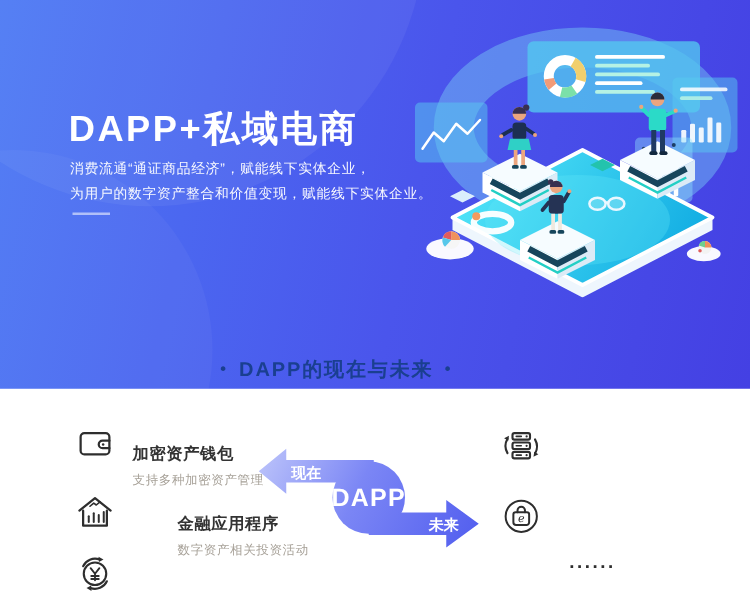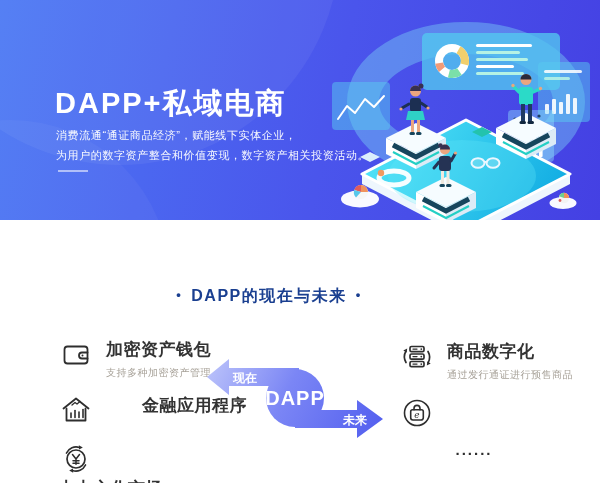--- a/index.html
+++ b/index.html
@@ -1,56 +1,56 @@
 <!DOCTYPE html>
 <html><head>
 <meta charset="utf-8">
 <style>
   html,body{margin:0;padding:0;background:#ffffff;}
   .page{position:relative;width:600px;height:483px;background:#ffffff;overflow:hidden;
         font-family:"Liberation Sans",sans-serif;}
   
-  .hero{position:absolute;left:0;top:0;width:600px;height:220px;
+  .hero{position:absolute;left:0;top:0;width:600px;height:311px;
         background:linear-gradient(102deg,#4c79f4 0%,#4a55ec 55%,#4440e3 100%);overflow:hidden;}
   .decor{position:absolute;border-radius:50%;}
   .d1{width:440px;height:440px;left:-100px;top:-275px;background:rgba(255,255,255,0.055);}
   .d2{width:320px;height:320px;left:-150px;top:120px;background:rgba(255,255,255,0.04);}
   .hero-title{position:absolute;left:55px;top:84px;margin:0;color:#ffffff;
               font-size:29px;font-weight:bold;letter-spacing:2px;}
   .hero-sub{position:absolute;left:56px;top:125px;margin:0;color:rgba(255,255,255,0.96);
             font-size:11px;line-height:20px;letter-spacing:0.6px;}
   .hero-dash{position:absolute;left:58px;top:170px;width:30px;height:2px;background:rgba(255,255,255,0.55);}
   .illus{position:absolute;right:-2px;top:6px;}
   
   .sec-title{position:absolute;left:0;top:286px;width:538px;margin:0;text-align:center;
              color:#1a3f90;font-size:16px;font-weight:bold;letter-spacing:1.5px;}
   .sec-title .dot{font-size:13px;margin:0 9px;vertical-align:2px;}
   .feat{position:absolute;display:flex;align-items:flex-start;}
   .feat .ic{width:36px;height:36px;margin-right:12px;flex:none;}
-  .feat h3{margin:1px 0 0;font-size:17px;color:#333333;letter-spacing:0.5px;}
+  .feat h3{margin:17px 0 0;font-size:13px;color:#333333;letter-spacing:0.5px;}
   .feat p{margin:5px 0 0;font-size:10px;color:#a7a198;letter-spacing:0.5px;}
   .pos-l1{left:58px;top:337px;} .pos-l2{left:58px;top:393px;gap:36px;} .pos-l3{left:58px;top:440px;flex-direction:column;}
   .pos-r1{left:399px;top:339px;} .pos-r2{left:399px;top:395px;}
   .ellipsis{position:absolute;left:399px;top:441px;width:150px;margin:0;text-align:center;
             font-size:15px;font-weight:bold;color:#2e2e2e;letter-spacing:2px;}
   .ribbon{position:absolute;left:199px;top:351px;}
 </style>
 </head>
 <body>
 
 <div class="page">
 
   <header class="hero">
     <div class="decor d1"></div>
     <div class="decor d2"></div>
 
     <h1 class="hero-title">DAPP+私域电商</h1>
     <p class="hero-sub">
       <span>消费流通“通证商品经济”，赋能线下实体企业，</span><br>
-      <span>为用户的数字资产整合和价值变现，数字资产相关投资活动。</span>
+      <span>为用户的数字资产整合和价值变现，赋能线下实体企业。</span>
     </p>
     <div class="hero-dash"></div>
 
     <svg class="illus" width="272" height="232" viewBox="0 0 272 232">
       <defs>
         <linearGradient id="gPlat" gradientUnits="userSpaceOnUse" x1="60" y1="120" x2="220" y2="215">
           <stop offset="0" stop-color="#4fe2f7"></stop>
             <stop offset="1" stop-color="#10abe2"></stop>
         </linearGradient>
       </defs>
@@ -233,20 +233,21 @@
           <path d="M8.5,15.5 V27.5 H27.5 V15.5"></path>
           <path d="M13,24.5 v-4.5" stroke-width="1.6"></path>
           <path d="M17,24.5 v-7" stroke-width="1.6"></path>
           <path d="M21,24.5 v-5.5" stroke-width="1.6"></path>
           <path d="M25,24.5 v-8" stroke-width="1.6"></path>
           <path d="M14,12 l3,-2.5 2,1.5 3,-2.5" stroke-width="1.3"></path>
         </g>
       </svg>
       <div>
         <h3>金融应用程序</h3>
+        <p>数字资产相关投资活动</p>
       </div>
     </div>
 
     <div class="feat pos-l3">
       <svg class="ic" viewBox="0 0 36 36">
         <g fill="none" stroke="#2e2e2e" stroke-width="1.7" stroke-linejoin="round" stroke-linecap="round">
           <circle cx="18" cy="19" r="9"></circle>
           <path d="M14.5,14.5 L18,19 L21.5,14.5 M18,19 v5.2 M15,20.8 h6 M15,23.2 h6" stroke-width="1.5"></path>
           <path d="M8.5,13 a10.5,10.5 0 0 1 13,-5.5"></path>
           <path d="M20.8,5.3 l4,2.3 -3.7,2" fill="#2e2e2e" stroke="none"></path>
@@ -268,24 +269,20 @@
           <path d="M14,10.1 h4 M14,17.6 h4 M14,25.1 h4" stroke-width="1.3"></path>
           <circle cx="22.3" cy="10.1" r="0.9" fill="#2e2e2e" stroke="none"></circle>
           <circle cx="22.3" cy="17.6" r="0.9" fill="#2e2e2e" stroke="none"></circle>
           <circle cx="22.3" cy="25.1" r="0.9" fill="#2e2e2e" stroke="none"></circle>
           <path d="M7,23.5 a11.5,11.5 0 0 1 0,-11.5"></path>
           <path d="M8.2,9.6 l-0.6,4 -3.3,-2" fill="#2e2e2e" stroke="none"></path>
           <path d="M29,12.5 a11.5,11.5 0 0 1 0,11.5"></path>
           <path d="M27.8,26.4 l0.6,-4 3.3,2" fill="#2e2e2e" stroke="none"></path>
         </g>
       </svg>
-      <div>
-        <h3>商品数字化</h3>
-        <p>通过发行通证进行预售商品</p>
-      </div>
     </div>
 
     <div class="feat pos-r2">
       <svg class="ic" viewBox="0 0 36 36">
         <g fill="none" stroke="#2e2e2e" stroke-width="1.6" stroke-linejoin="round" stroke-linecap="round">
           <circle cx="18" cy="18" r="12.5"></circle>
           <path d="M13.5,14.8 h9 a1.8,1.8 0 0 1 1.8,1.8 v6.2 a2.2,2.2 0 0 1 -2.2,2.2 h-8.2 a2.2,2.2 0 0 1 -2.2,-2.2 v-6.2 a1.8,1.8 0 0 1 1.8,-1.8 z"></path>
           <path d="M15,14.8 v-1.2 a3,3.2 0 0 1 6,0 v1.2"></path>
           <text x="18" y="22.8" text-anchor="middle" font-size="9" font-style="italic" font-family="'DejaVu Serif',serif" fill="#2e2e2e" stroke="none">e</text>
         </g>

